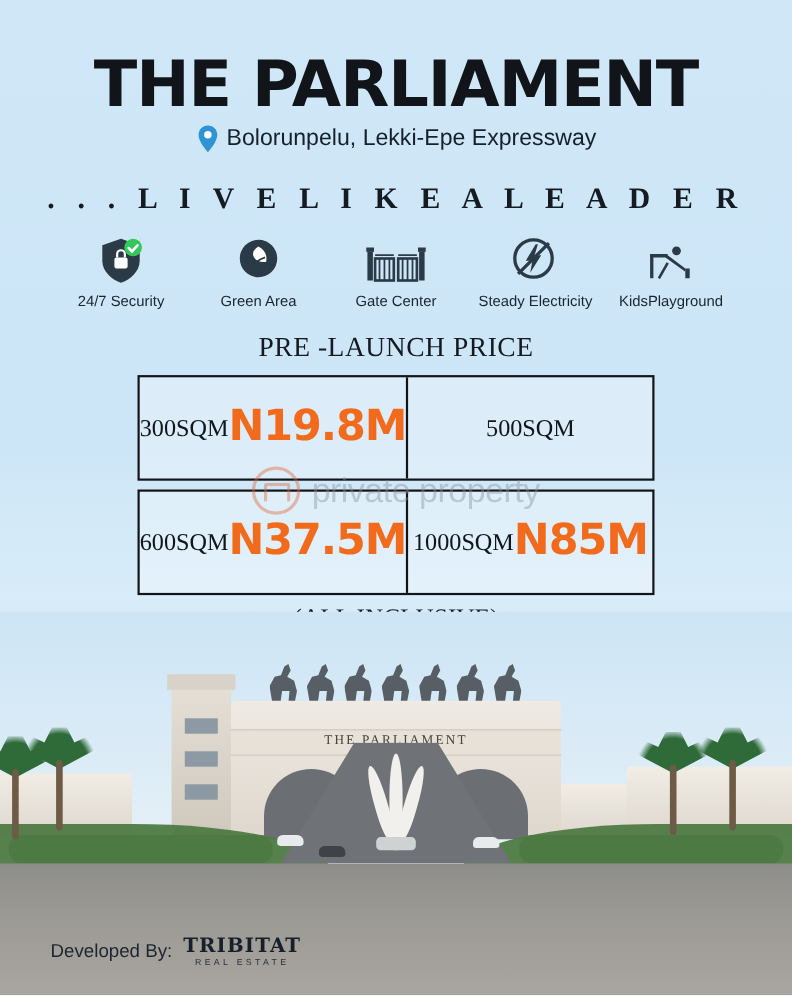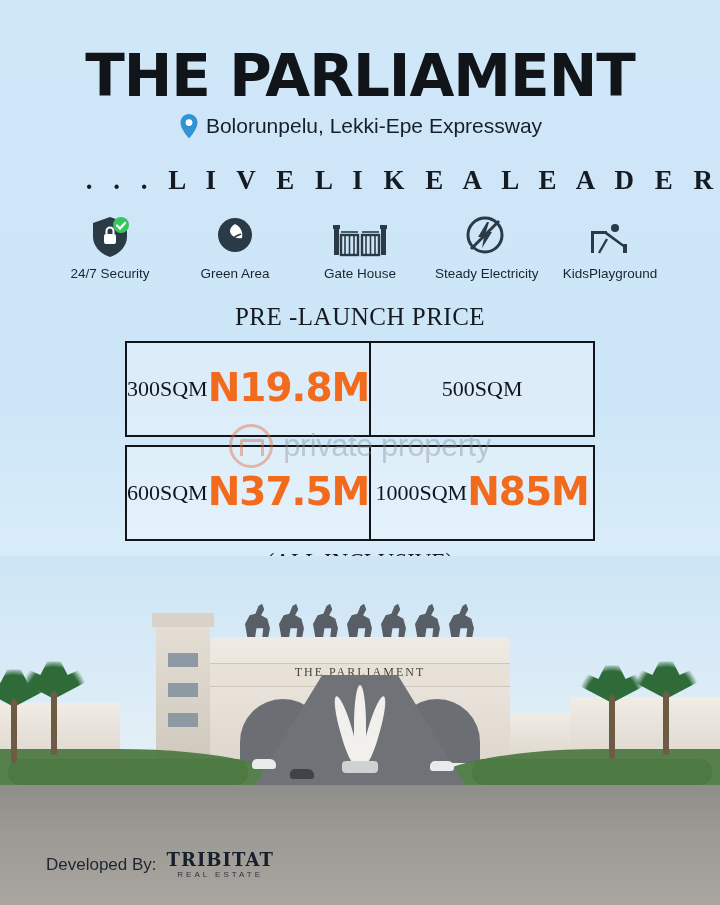--- a/index.html
+++ b/index.html
@@ -44,21 +44,21 @@
     display: inline-block;
     width: 22px;
     height: 26px;
     position: relative;
     flex: 0 0 auto;
   }
   .pin-icon svg { display: block; }
 
   .tagline {
     margin-top: 26px;
-    text-align: right;
+    text-align: center;
     font-family: "Liberation Serif", serif;
     font-size: 27px;
     letter-spacing: 7px;
     color: #151b22;
     font-weight: bold;
   }
 
   
   .amenities {
     margin: 18px auto 0 auto;
@@ -466,21 +466,21 @@
               <line x1="17.5" y1="20" x2="17.5" y2="40"></line>
               <line x1="22" y1="20" x2="22" y2="40"></line>
             <line x1="34" y1="20" x2="34" y2="40"></line>
               <line x1="38.5" y1="20" x2="38.5" y2="40"></line>
               <line x1="43" y1="20" x2="43" y2="40"></line>
             <line x1="9" y1="17" x2="26" y2="17"></line>
               <line x1="30" y1="17" x2="47" y2="17"></line>
           </g>
         </svg>
       </div>
-      <div class="label">Gate House</div>
+      <div class="label">Gate Center</div>
     </div>
 
     <div class="amenity">
       <div class="glyph">
         <svg width="42" height="44" viewBox="0 0 42 44">
           <circle cx="21" cy="20" r="17" fill="none" stroke="#2b3a47" stroke-width="3"></circle>
           <path d="M23 7l-9 15h6l-2 11 10-16h-6l3-10z" fill="#2b3a47"></path>
           <line x1="7" y1="34" x2="35" y2="6" stroke="#2b3a47" stroke-width="3"></line>
         </svg>
       </div>

